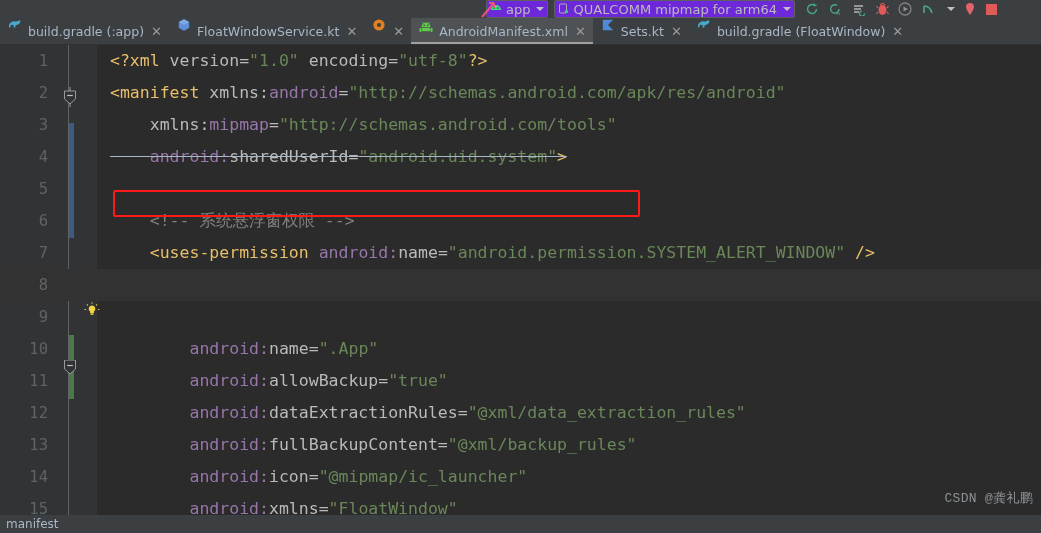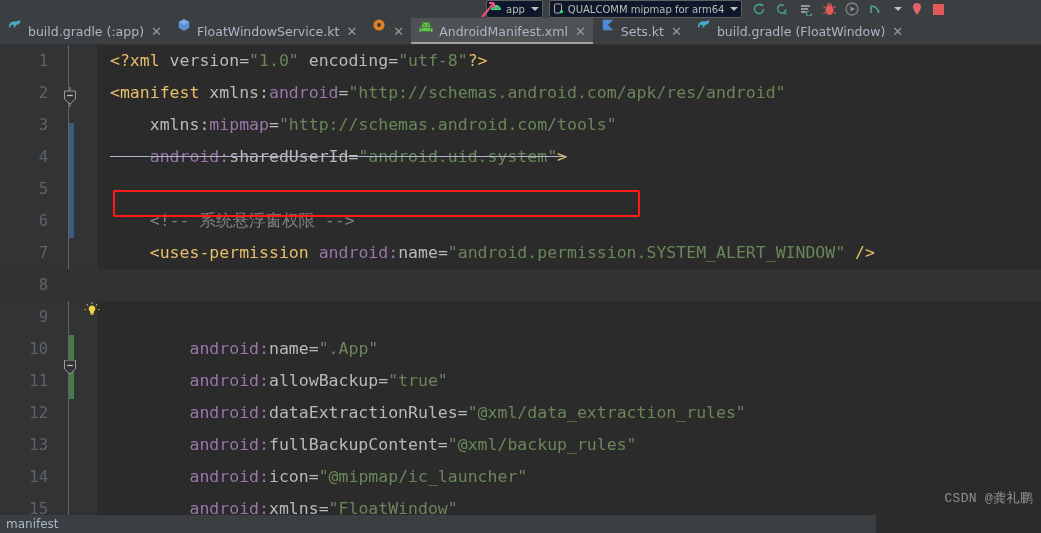--- a/index.html
+++ b/index.html
@@ -25,26 +25,26 @@
   }
   .tb-left { width: 480px; height: 18px; position: relative; }
   .nav-arrow {
     position: absolute; left: 478px; top: 0px;
     width: 22px; height: 18px;
   }
   .combo {
     height: 15px;
     border: 1px solid #5e6060;
     border-radius: 2px;
-    background: #0f172a;
+    background: #6d28d9;
     display: flex; align-items: center;
     padding: 8px 3px;
     margin-left: 6px;
     color: #bbbbbb;
-    font-size: 10px;
+    font-size: 13px;
     white-space: nowrap;
   }
   .combo .ctext { margin: 0 4px; line-height: 13px; }
   .caret {
     width: 0; height: 0;
     border-left: 4px solid transparent;
     border-right: 4px solid transparent;
     border-top: 4px solid #c0c0c0;
     margin-left: 2px;
   }
@@ -171,21 +171,21 @@
     width: 5px; background: #3d5a80;
   }
   .bulb {
     position: absolute;
     width: 18px; height: 18px;
   }
 
   
   .breadcrumb {
     position: absolute; top: 515px; left: 0;
-    width: 876px; height: 18px;
+    width: 1041px; height: 18px;
     background: #3c3f41;
     display: flex; align-items: center;
     padding-left: 6px;
     font-size: 12px;
     color: #a9b7c6;
   }
   .watermark {
     position: absolute;
     right: 8px; top: 489px;
     font-size: 13px;

